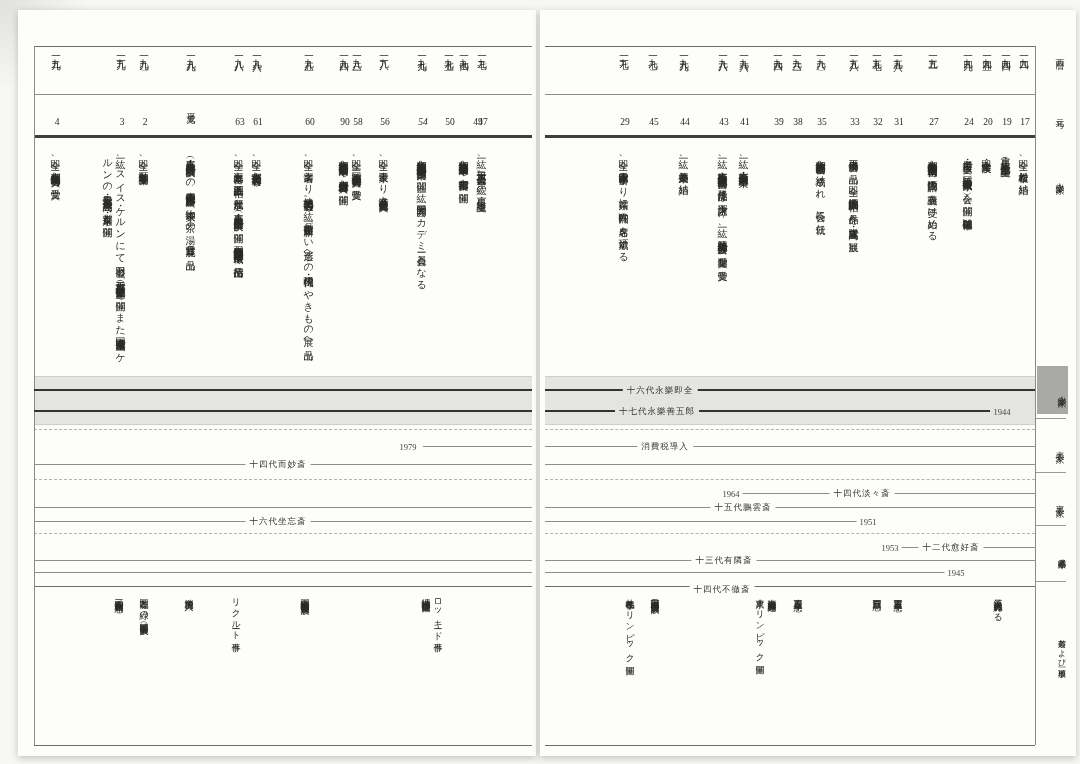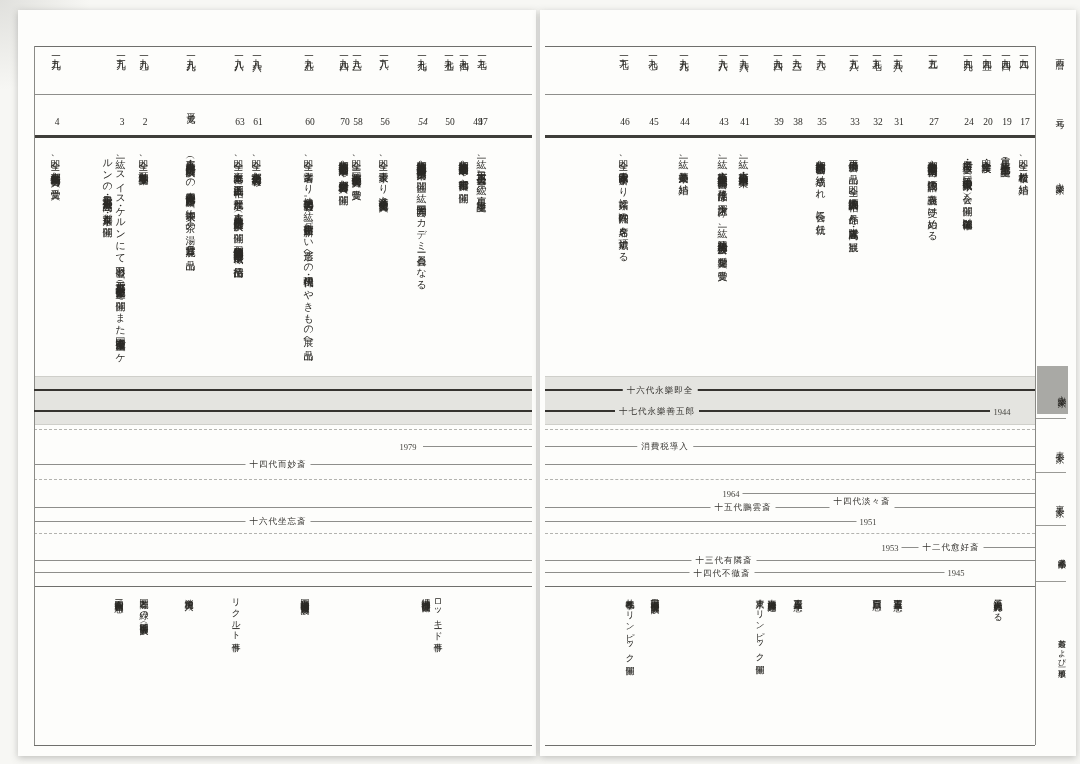--- a/index.html
+++ b/index.html
@@ -65,21 +65,21 @@
       <div class="v-text year" style="right: 108px;">一九七九</div>
       <div class="era" style="right: 103px; font-style: italic;">54</div>
       <div class="v-text entry" style="right: 108px;">京都伝統陶芸家協会二十周年展東京美術倶楽部で開催。紘一、国際陶芸アカデミー会員となる</div>
       <div class="v-text year" style="right: 146px;">一九八一</div>
       <div class="era" style="right: 141px;">56</div>
       <div class="v-text entry" style="right: 146px;">即全、裏千家より淡々斎茶道文化賞受賞</div>
       <div class="v-text year" style="right: 173px;">一九八三</div>
       <div class="era" style="right: 168px; padding-left: 47px;">58</div>
       <div class="v-text entry" style="right: 173px;">即全、第一回京都府文化賞功労賞を受賞</div>
       <div class="v-text year" style="right: 186px;">一九八四</div>
-      <div class="era" style="right: 181px;">70</div>
+      <div class="era" style="right: 181px;">90</div>
       <div class="v-text entry" style="right: 186px;">京都伝統陶芸家協会二十五周年展を京都府立総合資料館で開催</div>
       <div class="v-text year" style="right: 221px;">一九八五</div>
       <div class="era" style="right: 216px; font-family: Liberation Serif, serif;">60</div>
       <div class="v-text entry" style="right: 221px;">即全、文部省より地域文化功労者表彰。紘一、呉市立美術館「新しい造形への招待・現代のやきもの展」へ出品</div>
       <div class="v-text year" style="right: 273px;">一九八六</div>
       <div class="era" style="right: 268px;">61</div>
       <div class="v-text entry" style="right: 273px;">即全、京都市文化功労者表彰</div>
       <div class="v-text year" style="right: 291px;">一九八八</div>
       <div class="era" style="right: 286px;">63</div>
       <div class="v-text entry" style="right: 291px;">即全、「永樂善五郎　源氏五十四帖と歴代展」を高島屋（東京・京都・大阪・横浜）で開催。京都文化博物館開館記念展「千家十職展」に招待出品</div>
@@ -171,21 +171,21 @@
       <div class="v-text entry" style="right: 326px;">紘一、東京藝術大学・日本画科卒業</div>
       <div class="v-text year" style="right: 347px;">一九六八</div>
       <div class="era" style="right: 342px;">43</div>
       <div class="v-text entry" style="right: 347px;">紘一、東京藝術大学大学院・工芸科陶芸修了。修了作品は大学買上げ。紘一、第八回伝統工芸新作展で奨励賞を受賞</div>
       <div class="v-text year" style="right: 386px;">一九六九</div>
       <div class="era" style="right: 381px;">44</div>
       <div class="v-text entry" style="right: 386px;">紘一、酒井康榮と結婚</div>
       <div class="v-text year" style="right: 417px;">一九七〇</div>
       <div class="era" style="right: 412px;">45</div>
       <div class="v-text year" style="right: 446px;">一九七一</div>
-      <div class="era" style="right: 441px;">46</div>
+      <div class="era" style="right: 441px;">29</div>
       <div class="v-text entry" style="right: 446px;">即全、表千家家元即中斎より茶席に「陶然軒」の席名を頂戴する</div>
       <div class="v-text event" style="right: 72px;">
         <div>第二次世界大戦終わる</div>
       </div>
       <div class="v-text event" style="right: 172px;">
         <div>道安三百五十年忌</div>
       </div>
       <div class="v-text event" style="right: 193px;">
         <div>宗旦三百回忌</div>
       </div>
@@ -210,27 +210,27 @@
       <div class="hline gen" style="left: 5px; width: 490px; top: 497px;"></div>
       <div class="hline gen" style="left: 5px; width: 313px; top: 511px;"></div>
       <div class="hline gen" style="left: 360px; width: 135px; top: 537px;"></div>
       <div class="hline gen" style="left: 5px; width: 490px; top: 550px;"></div>
       <div class="hline gen" style="left: 5px; width: 405px; top: 562px;"></div>
       <div class="lab shaded" style="left: 120px; top: 380.5px;">十六代永樂即全</div>
       <div class="lab shaded" style="left: 117px; top: 401.5px;">十七代永樂善五郎</div>
       <div class="lab shaded num" style="left: 462px; top: 401.5px;">1944</div>
       <div class="lab" style="left: 125px; top: 436.5px;">消費税導入</div>
       <div class="lab num" style="left: 191px; top: 483.5px;">1964</div>
-      <div class="lab" style="left: 322px; top: 483.5px; margin-top: 8px;">十四代淡々斎</div>
+      <div class="lab" style="left: 322px; top: 483.5px;">十四代淡々斎</div>
       <div class="lab" style="left: 203px; top: 497.5px;">十五代鵬雲斎</div>
       <div class="lab num" style="left: 328px; top: 511.5px;">1951</div>
       <div class="lab num" style="left: 350px; top: 537.5px;">1953</div>
       <div class="lab" style="left: 411px; top: 537.5px;">十二代愈好斎</div>
       <div class="lab" style="left: 184px; top: 550.5px;">十三代有隣斎</div>
-      <div class="lab" style="left: 182px; top: 564px;">十四代不徹斎</div>
+      <div class="lab" style="left: 182px; top: 580px;">十四代不徹斎</div>
       <div class="lab num" style="left: 416px; top: 562.5px;">1945</div>
     </div>
     <div class="tab" style="top: 38px; height: 30px;">西暦</div>
     <div class="tab" style="top: 97px; height: 30px;">元号</div>
     <div class="tab" style="top: 156px; height: 42px;">永樂家</div>
     <div class="tab dark" style="top: 366px; height: 48px;">永樂家</div>
     <div class="tab" style="top: 424px; height: 44px;">表千家</div>
     <div class="tab" style="top: 478px; height: 44px;">裏千家</div>
     <div class="tab small" style="top: 527px; height: 53px;">武者小路千家</div>
     <div class="tab small" style="top: 585px; height: 127px;">茶道および一般事項</div>

